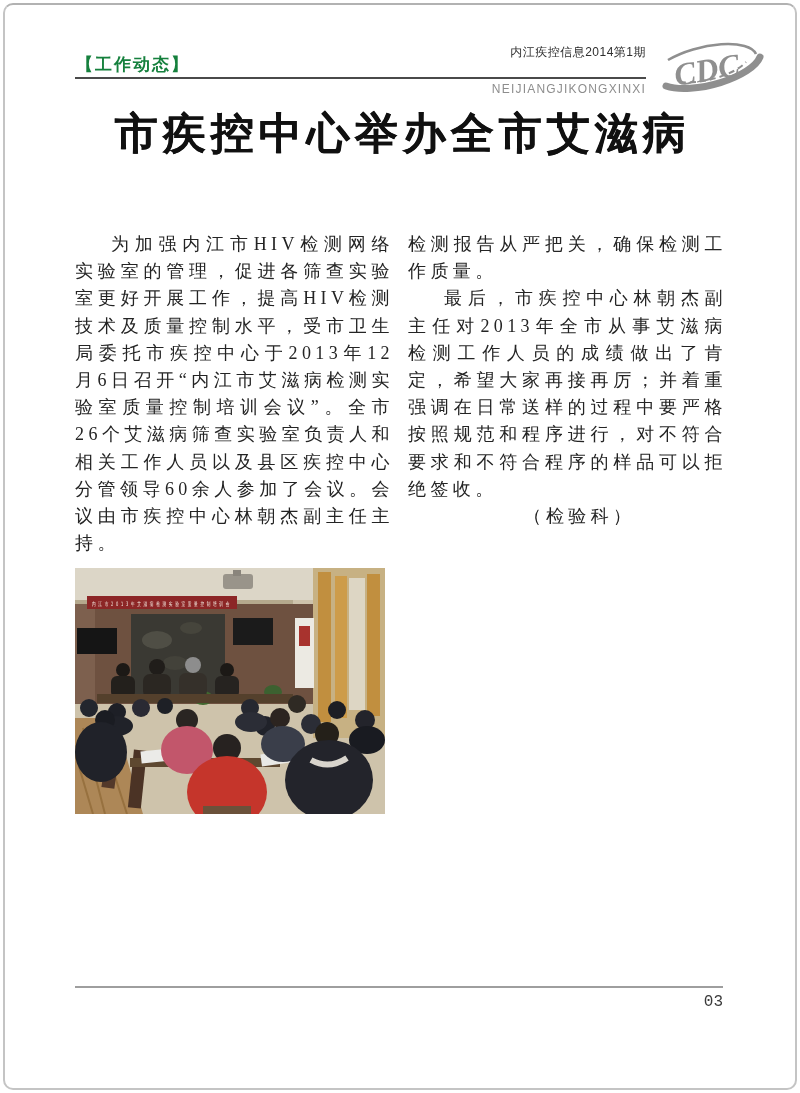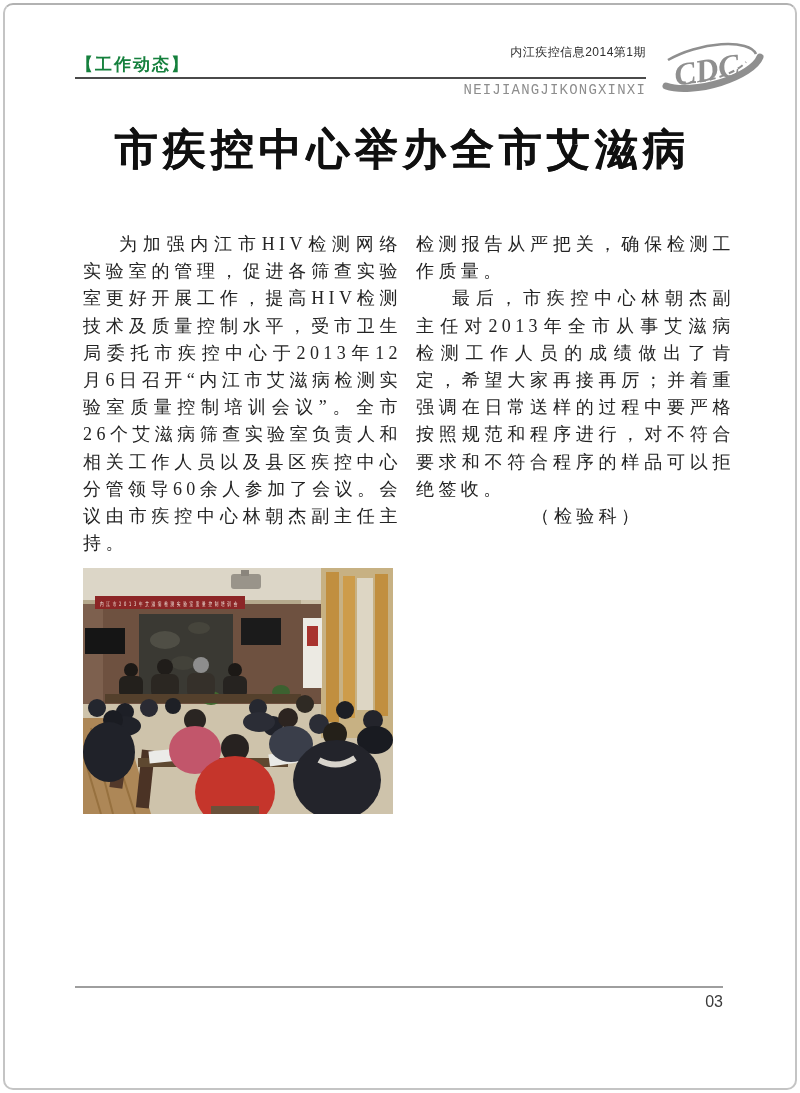--- a/index.html
+++ b/index.html
@@ -20,50 +20,50 @@
   .header-rule{
     position:absolute;left:75px;top:77px;width:571px;height:2px;background:#4a4a4a;
   }
   .journal-title{
     position:absolute;left:390px;top:44px;width:256px;text-align:right;
     font-family:"Liberation Sans","DejaVu Sans",sans-serif;
     font-size:12px;font-weight:normal;color:#2e2e2e;letter-spacing:0.5px;
   }
   .journal-pinyin{
     position:absolute;left:390px;top:82px;width:256px;text-align:right;
-    font-family:Liberation Mono, monospace;
-    font-size:14px;color:#8d8d8d;letter-spacing:1.2px;
+    font-family:Liberation Sans, sans-serif;
+    font-size:12px;color:#8d8d8d;letter-spacing:1.2px;
   }
   .logo{position:absolute;left:650px;top:40px;width:120px;height:62px;}
   
   .article-title{
-    position:absolute;left:0;top:120px;width:100%;text-align:center;
+    position:absolute;left:0;top:104px;width:100%;text-align:center;
     font-family:"DejaVu Serif","Liberation Serif",serif;font-weight:bold;
     font-size:43px;line-height:58px;letter-spacing:5px;text-indent:5px;color:#101010;
     text-shadow:0.6px 0 0 #101010;
   }
   
   .columns{
-    position:absolute;left:83px;top:231px;width:652px;display:flex;gap:14px;
+    position:absolute;left:75px;top:231px;width:652px;display:flex;gap:14px;
   }
   .col{
     width:319px;font-size:18px;line-height:27.2px;letter-spacing:4.4px;
     text-align:justify;color:#242424;
   }
   .col p{margin:0;text-indent:2em;}
   .col p.noindent{text-indent:0;}
   .photo{display:block;width:310px;height:246px;margin:11px 0 7px 0;}
   .signature{text-align:center;padding-right:12px;text-indent:0;}
   
   .footer-rule{
     position:absolute;left:75px;top:986px;width:648px;height:2px;background:#9e9e9e;
   }
   .page-number{
     position:absolute;top:993px;left:623px;width:100px;text-align:right;
-    font-family:Liberation Sans, sans-serif;font-size:16px;color:#3a3a3a;
+    font-family:Liberation Mono, monospace;font-size:16px;color:#3a3a3a;
   }
 </style>
 </head>
 <body>
 
 <div class="page-frame"></div>
 
 <div class="section-tag">【工作动态】</div>
 <div class="header-rule"></div>
 <div class="journal-title">内江疾控信息2014第1期</div>

